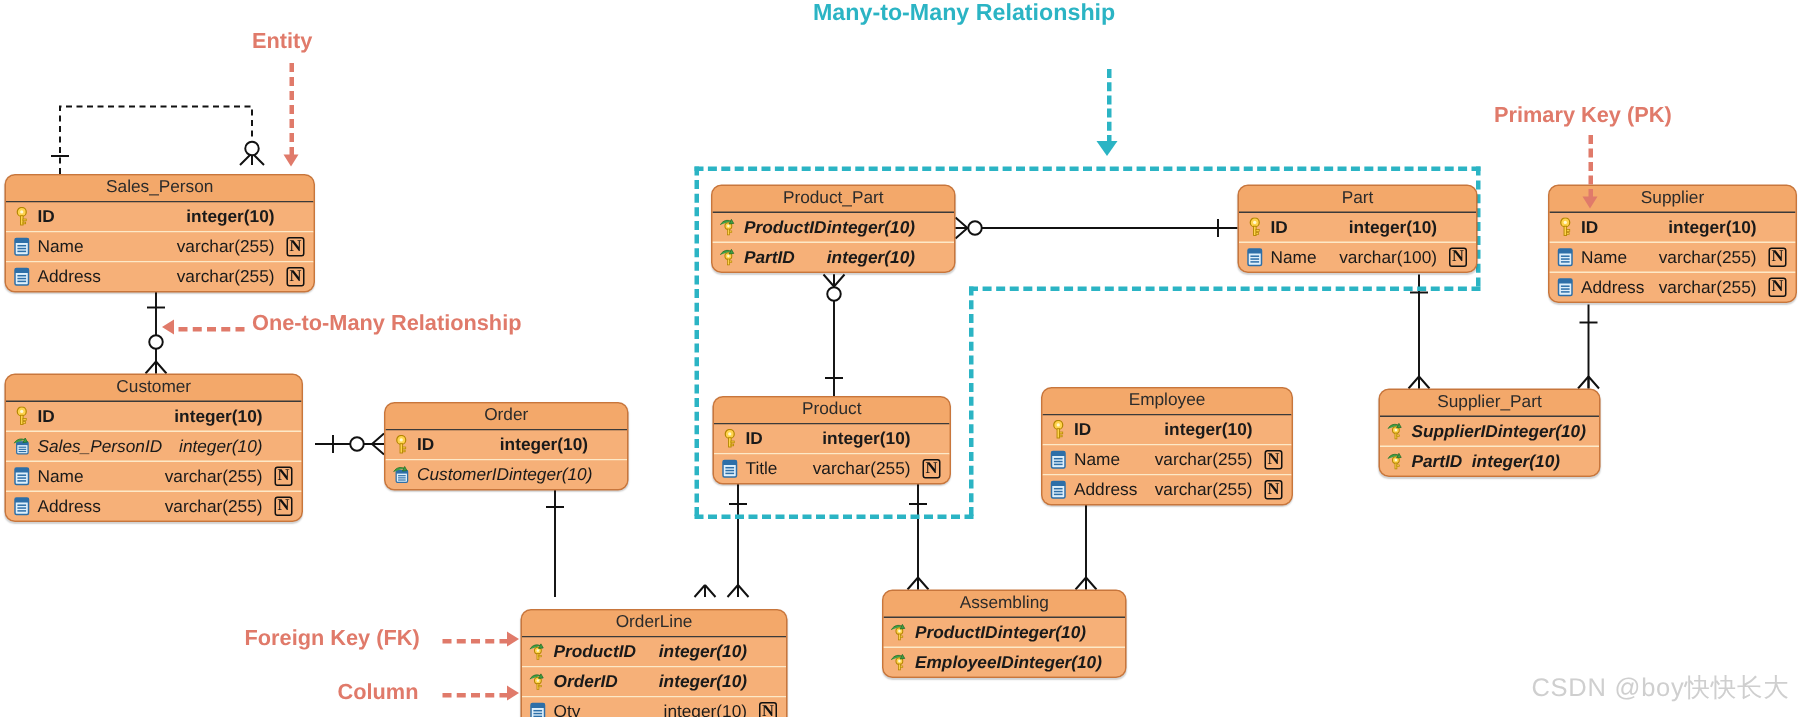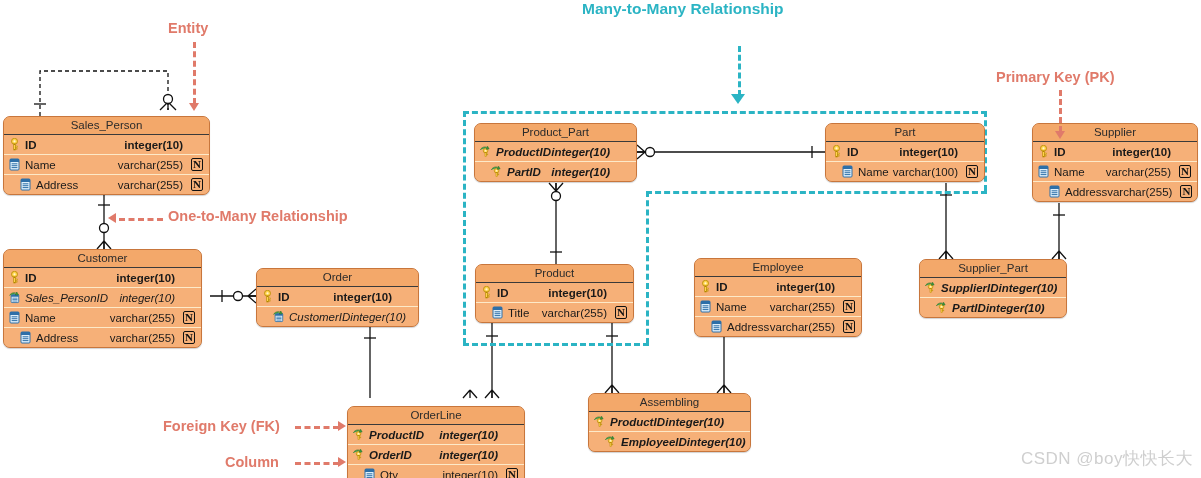--- a/index.html
+++ b/index.html
@@ -8,21 +8,21 @@
   #canvas{position:absolute;left:0;top:0;width:1201px;height:478px;}
 
   
   .entity{position:absolute;border:1.5px solid #c8763c;border-radius:7px;
           background:#f3a86a;box-sizing:border-box;overflow:hidden;z-index:20;
           box-shadow:0 1px 1px rgba(0,0,0,.18);}
   .ent-title{height:17px;line-height:17px;text-align:center;font-size:11.5px;
              color:#2b2b2b;border-bottom:1.5px solid #3a3a3a;background:#f3a86a;}
   .row{height:19px;display:flex;align-items:center;background:#f6b078;
        border-bottom:1px solid #fde9c8;position:relative;}
-  .row:last-child{border-bottom:none;padding-left:11px;}
+  .row:last-child{border-bottom:none;}
   .ic{width:20px;flex:0 0 20px;display:flex;align-items:center;justify-content:center;}
   .nm{flex:1 1 auto;font-size:11.5px;color:#1a1a1a;padding-left:1px;}
   .ty{flex:0 0 auto;font-size:11.5px;color:#1a1a1a;padding-right:6px;}
   .pk .nm,.pk .ty{font-weight:bold;}
   .fk .nm,.fk .ty{font-style:italic;}
   .pkfk .nm,.pkfk .ty{font-weight:bold;font-style:italic;}
   .nn{flex:0 0 16px;display:flex;align-items:center;justify-content:center;
       font-size:12px;font-weight:bold;color:#111;padding-right:4px;}
   .nnbox{display:inline-block;border:1.3px solid #111;border-radius:2px;
          padding:0 1px;line-height:11px;font-size:11px;font-weight:bold;
@@ -146,21 +146,21 @@
   <div class="teal-h" style="left:463px;top:111px;width:524px;"></div>
   <div class="teal-v" style="left:463px;top:111px;height:233px;"></div>
   <div class="teal-v" style="left:984px;top:111px;height:80px;"></div>
   <div class="teal-h" style="left:646px;top:191px;width:341px;"></div>
   <div class="teal-v" style="left:646px;top:191px;height:153px;"></div>
   <div class="teal-h" style="left:463px;top:343px;width:186px;"></div>
 
   <div class="teal-v" style="left:738px;top:46px;height:50px;"></div>
   <div class="teal-tri" style="left:731px;top:94px;"></div>
 
-  <div class="note-title" style="left:542px;top:0px;margin-left:40px;">Many-to-Many Relationship</div>
+  <div class="note-title" style="left:542px;top:0px;">Many-to-Many Relationship</div>
 
   <div class="anno" style="left:168px;top:20px;">Entity</div>
   <div class="dash-v" style="left:193px;top:42px;height:62px;"></div>
   <div class="tri tri-d" style="left:189px;top:103px;"></div>
 
   <div class="anno" style="left:168px;top:208px;">One-to-Many Relationship</div>
   <div class="dash-h" style="left:119px;top:218px;width:44px;"></div>
   <div class="tri tri-l" style="left:108px;top:213px;"></div>
 
   <div class="anno" style="left:996px;top:69px;">Primary Key (PK)</div>

